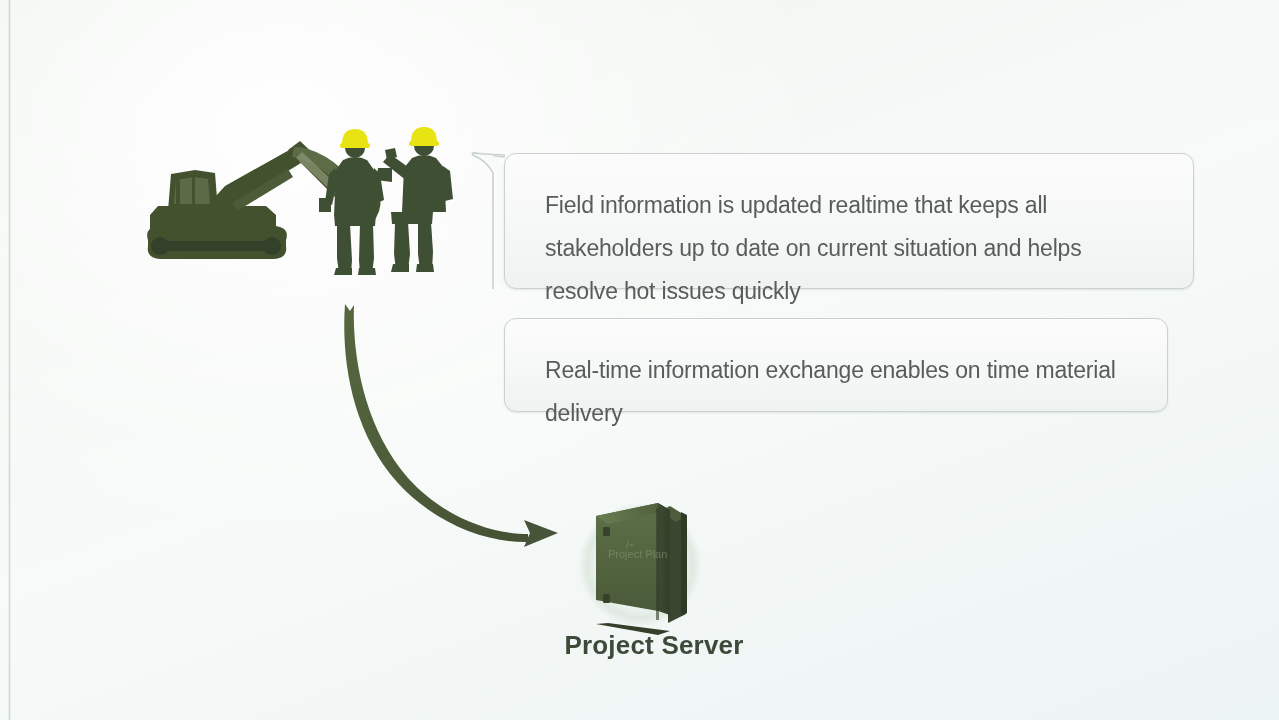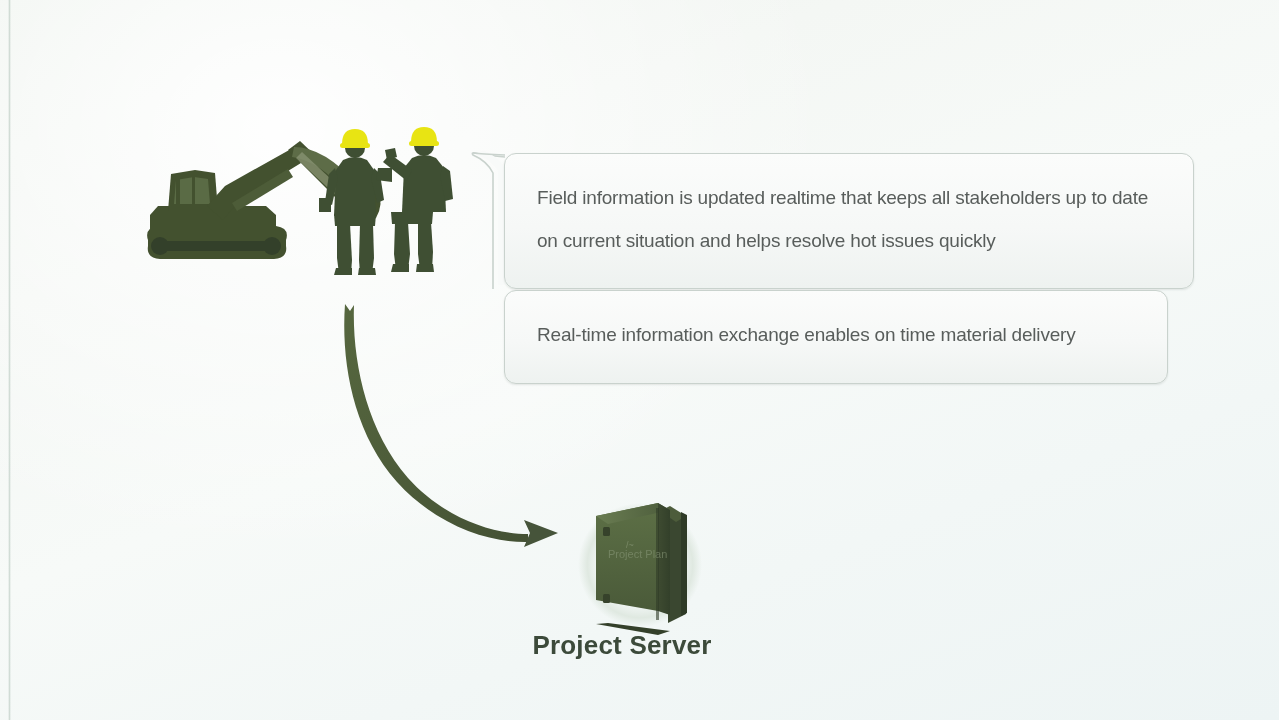--- a/index.html
+++ b/index.html
@@ -35,51 +35,51 @@
   .bubble {
     position: absolute;
     box-sizing: border-box;
     background: linear-gradient(180deg, #fbfcfb 0%, #f6f8f7 55%, #eef2f0 100%);
     border: 1px solid #c9d2cd;
     border-radius: 12px;
     box-shadow: 0 1px 2px rgba(120,135,128,0.18);
     padding: 14px 20px 14px 24px;
   }
   .bubble p {
-    margin: 8px;
+    margin: 16px;
     color: #585d5b;
-    font-size: 19px;
+    font-size: 23px;
     line-height: 43px;
     font-weight: 400;
     letter-spacing: -0.2px;
     font-family: "Liberation Sans", sans-serif;
     white-space: pre-line;
   }
   #bubble-1 { left: 504px; top: 153px; width: 690px; height: 136px; }
-  #bubble-2 { left: 504px; top: 290px; width: 664px; height: 94px; }
+  #bubble-2 { left: 504px; top: 318px; width: 664px; height: 94px; }
 
   
   
   .node-label {
     position: absolute;
     color: #3c4a3a;
     font-weight: bold;
     font-family: "Liberation Sans", sans-serif;
     text-align: center;
     white-space: nowrap;
   }
   #label-construction-site {
     left: 140px;
     top: 272px;
     width: 330px;
     font-size: 19px;
     letter-spacing: 0.2px;
   }
   #label-project-server {
-    left: 452px;
+    left: 484px;
     top: 630px;
     width: 340px;
     font-size: 26px;
     letter-spacing: 0.2px;
   }
 </style>
 </head>
 <body>
 
 <div id="stage">

